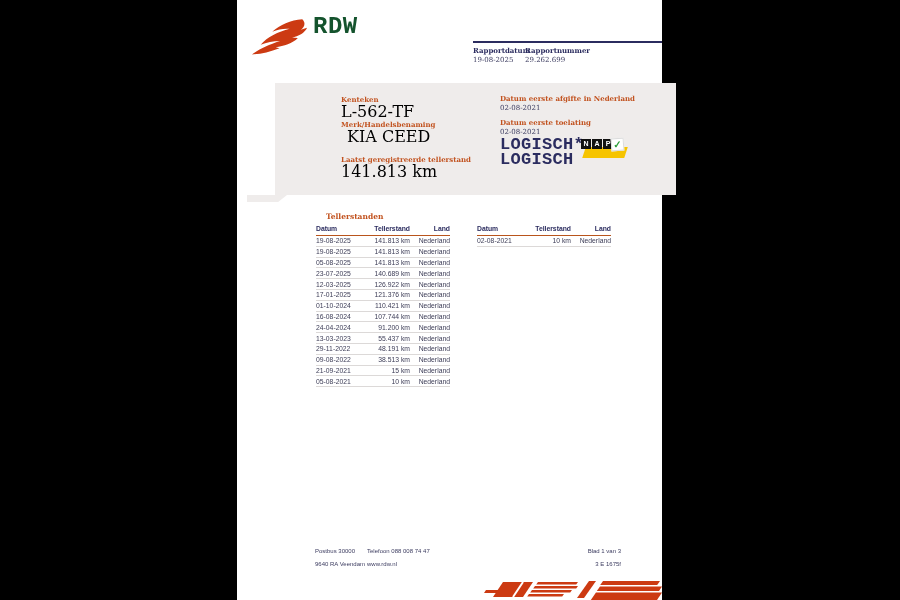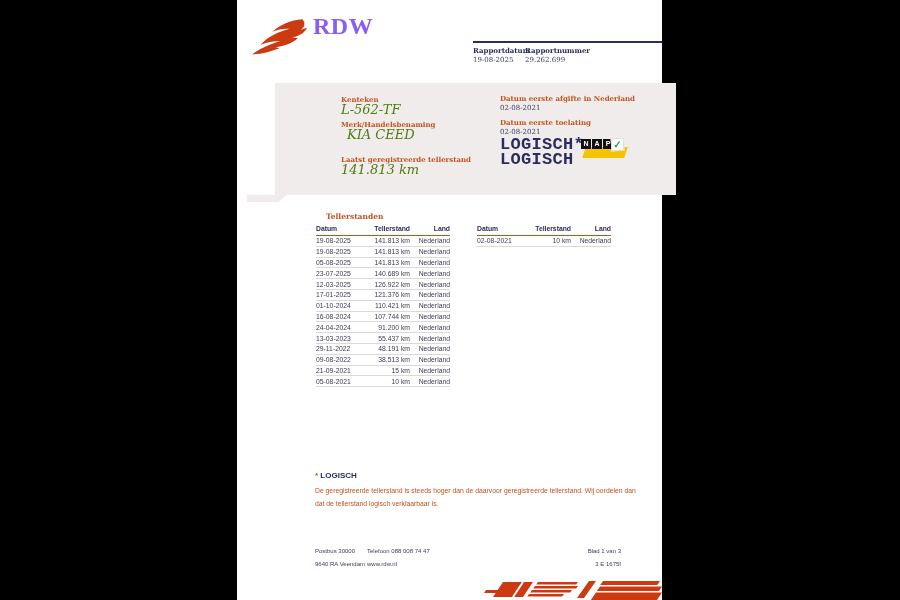--- a/index.html
+++ b/index.html
@@ -3,38 +3,38 @@
 <meta charset="utf-8">
 <style>
   * { margin:0; padding:0; box-sizing:border-box; }
   html,body { width:900px; height:600px; background:#000; overflow:hidden;
               font-family:"Liberation Sans", sans-serif; }
   #stage { position:relative; width:900px; height:600px; background:#000; }
   #doc { position:absolute; left:237px; top:0; width:425px; height:600px; background:#ffffff; }
 
   
   .logo-svg { position:absolute; left:14px; top:18px; width:58px; height:40px; }
-  .logo-word { position:absolute; left:76px; top:13px; font-family:Liberation Serif, serif;
-               font-weight:700; font-size:24px; letter-spacing:0.5px; color:#8b5cf6; }
+  .logo-word { position:absolute; left:76px; top:13px; font-family:Liberation Mono, monospace;
+               font-weight:700; font-size:24px; letter-spacing:0.5px; color:#14532d; }
   .rpt-title { position:absolute; left:236px; top:17px; font-family:"DejaVu Serif", serif;
                font-weight:700; font-size:13.5px; color:#c8551e; }
   .rpt-rule  { position:absolute; left:236px; top:41px; width:189px; height:2px; background:#2b2c5f; }
   .rpt-lbl   { position:absolute; top:46px; font-family:"DejaVu Serif", serif; font-weight:700;
                font-size:7px; color:#2b2c5f; }
   .rpt-val   { position:absolute; top:56px; font-family:"DejaVu Serif", serif;
                font-size:7px; color:#3c3c60; }
   .x1 { left:236px; } .x2 { left:288px; }
 
   
   #graybox { position:absolute; left:10px; top:83px; width:401px; height:112px; background:#efeceb;margin-left:28px; }
   #graytab { position:absolute; left:10px; top:195px; width:40px; height:7px; background:#efeceb;
              clip-path:polygon(0 0, 100% 0, 78% 100%, 0 100%); }
   .g-lbl { position:absolute; font-family:"DejaVu Serif", serif; font-weight:700;
            font-size:7px; color:#c25320; }
-  .g-val { position:absolute; font-family:"DejaVu Serif", serif; font-size:13px; color:#4d7c0f;font-style:italic; }
+  .g-val { position:absolute; font-family:"DejaVu Serif", serif; font-size:16px; color:#000000; }
   .g-sm  { position:absolute; font-family:"DejaVu Serif", serif; font-size:7px; color:#3c3c60; }
   .oordeel { position:absolute; left:225px; top:54px; font-family:Liberation Mono, monospace;
              font-weight:700; font-size:17px; line-height:15px; color:#2b2c5f; letter-spacing:0.3px; }
 
   
   #nap { position:absolute; left:306px; top:55px; width:50px; height:24px; }
   #nap .swoosh { position:absolute; left:3px; top:9px; width:42px; height:11px;
                  background:#f6c400; transform:skewX(-18deg); }
   #nap .sq { position:absolute; top:1px; width:10px; height:10px; background:#111;
              color:#fff; font-size:7px; font-weight:700; text-align:center; line-height:10px; }
@@ -209,24 +209,20 @@
       </div>
       <div class="tbody">
           <div class="trow">
             <span class="c0">02-08-2021</span>
             <span class="c1">10 km</span>
             <span class="c2">Nederland</span>
           </div>
         </div>
     </div>
 
-    <div id="footnote">
-      <div class="fn-head"><span class="ast">*</span><span> LOGISCH</span></div>
-      <div class="fn-text">De geregistreerde tellerstand is steeds hoger dan de daarvoor geregistreerde tellerstand. Wij oordelen dan dat de tellerstand logisch verklaarbaar is.</div>
-    </div>
 
     <div class="ft" id="ft1">
       <div>Postbus 30000</div>
       <div>9640 RA Veendam</div>
     </div>
     <div class="ft" id="ft2">
       <div>Telefoon 088 008 74 47</div>
       <div>www.rdw.nl</div>
     </div>
     <div class="ft" id="ft3">

